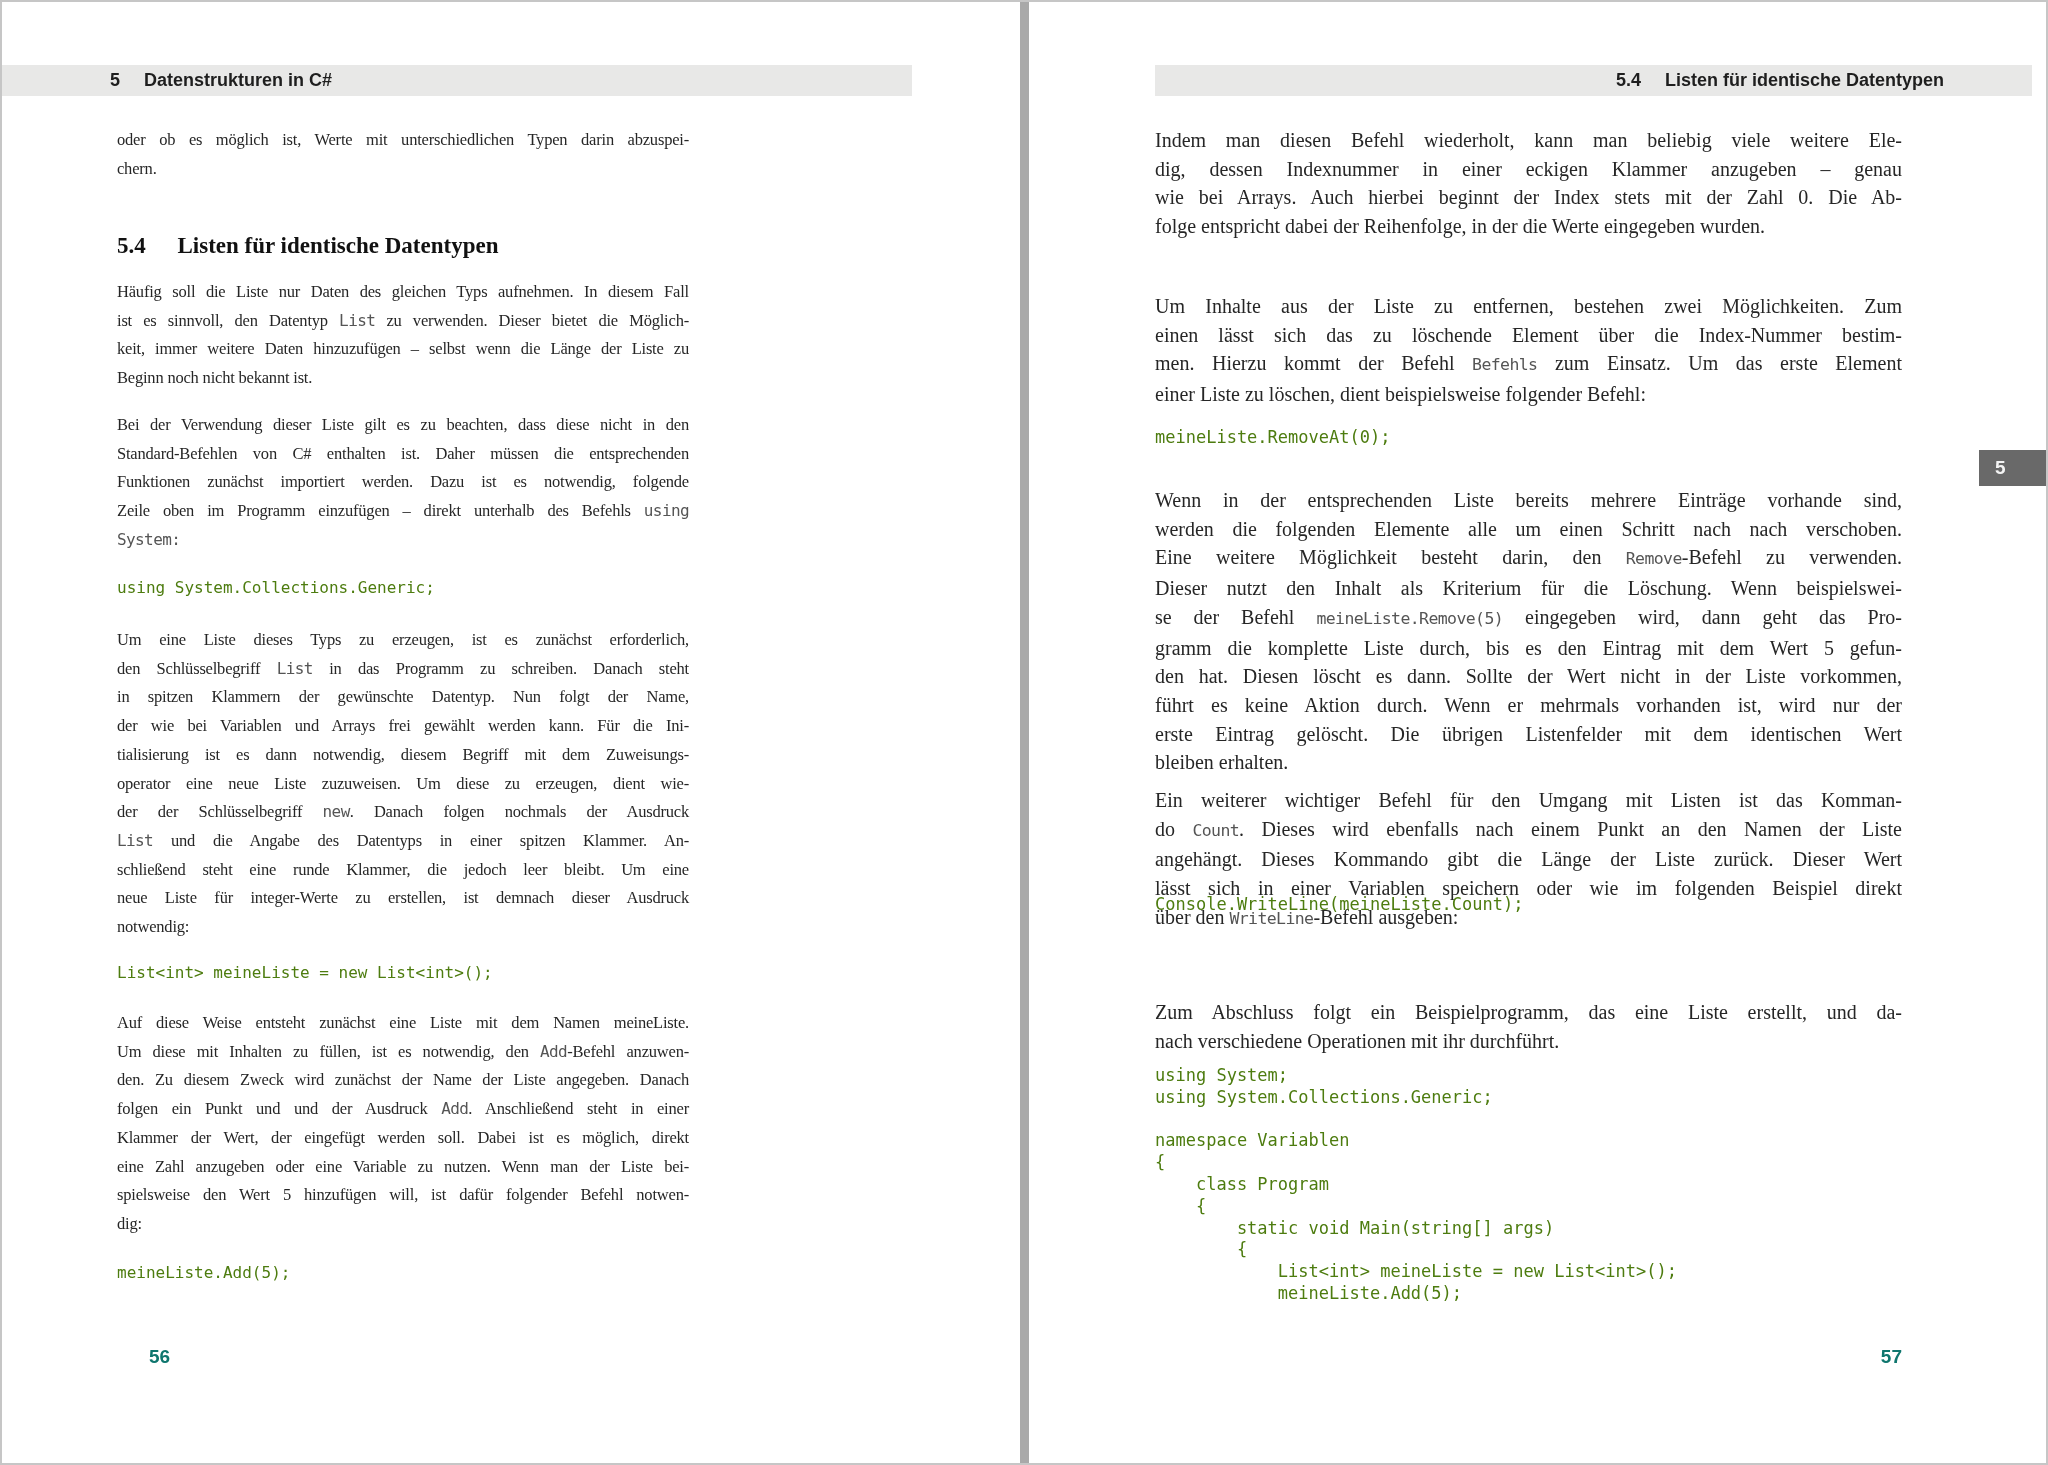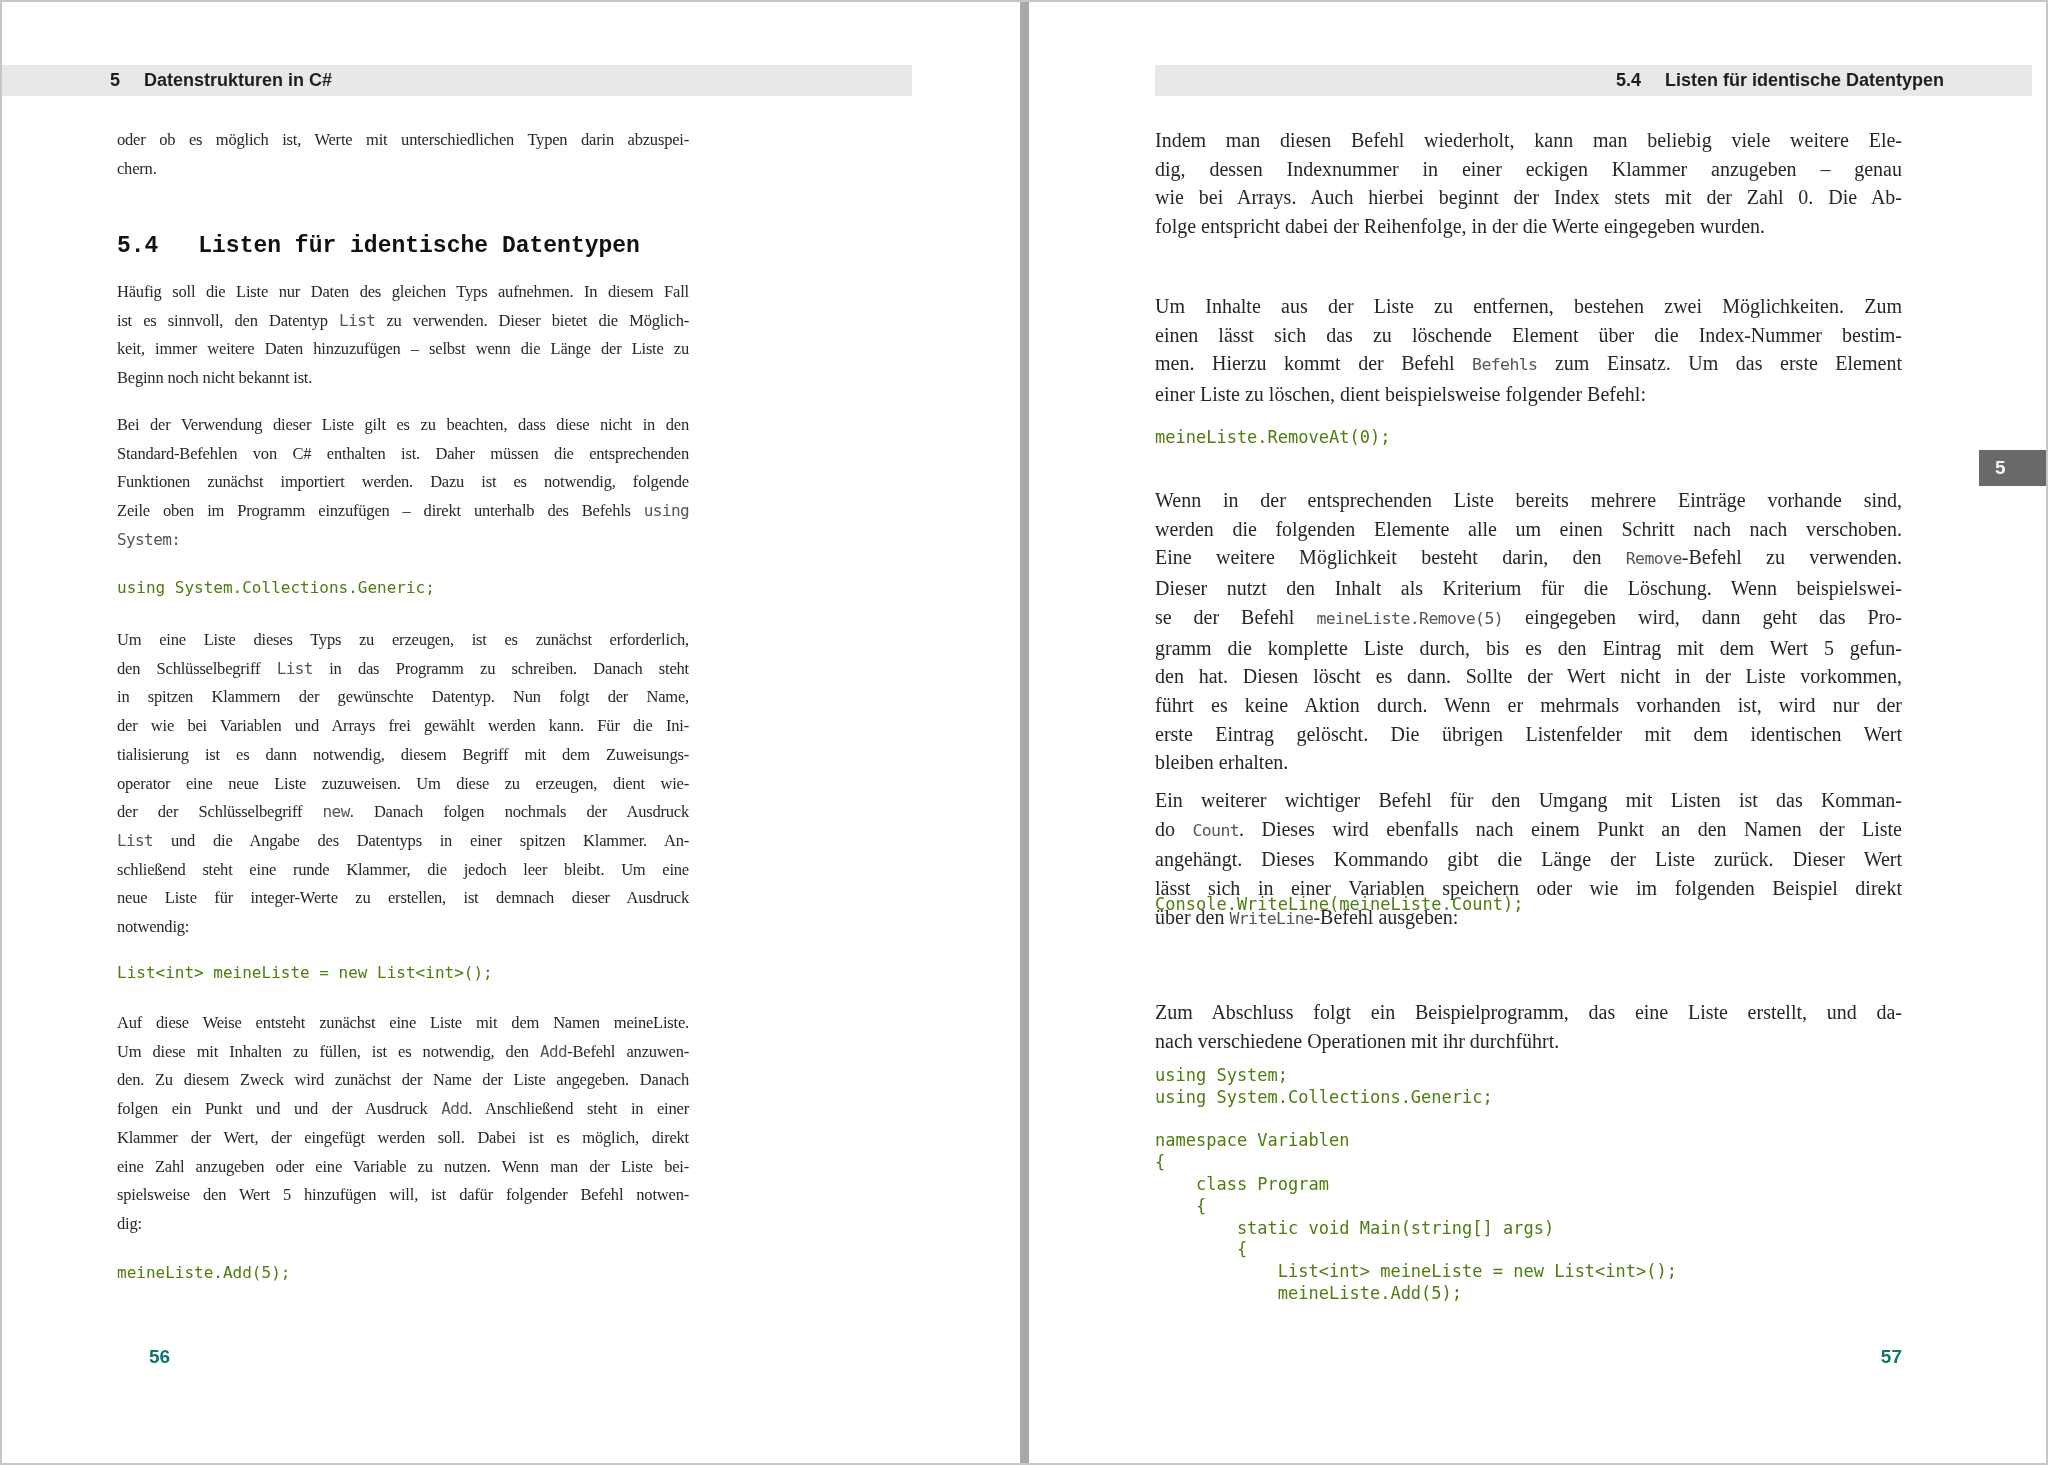--- a/index.html
+++ b/index.html
@@ -14,21 +14,21 @@
 
   
   .band { position:absolute; height:31px; background:#e8e8e7; display:flex; align-items:center;
           font-family:"Liberation Sans", sans-serif; font-weight:bold; font-size:18px; color:#1e1e1e; }
   .band-left  { top:63px; left:0; width:910px; padding-left:108px; box-sizing:border-box; }
   .band-right { top:63px; left:1153px; width:877px; justify-content:flex-end; padding-right:88px; box-sizing:border-box; }
   .band .num { margin-right:24px; }
 
   
   .heading { position:absolute; top:231px; left:115px; width:572px;
-             font-family:Liberation Mono, monospace; font-weight:bold; font-size:23px; color:#111; }
+             font-family:Liberation Serif, serif; font-weight:bold; font-size:23px; color:#111; }
   .heading .num { margin-right:26px; }
 
   
   .bpar { position:absolute; }
   .bpar-l { left:115px; width:572px; font-size:16.5px; letter-spacing:-0.2px; line-height:28.7px; }
   .bpar-r { left:1153px; width:747px; font-size:20px; line-height:28.7px; }
   .bline { text-align:justify; text-align-last:justify; white-space:normal; }
   .bline.last { text-align-last:left; }
 
   .icode { font-family:"DejaVu Sans Mono", monospace; color:#555; letter-spacing:-0.6px; }

